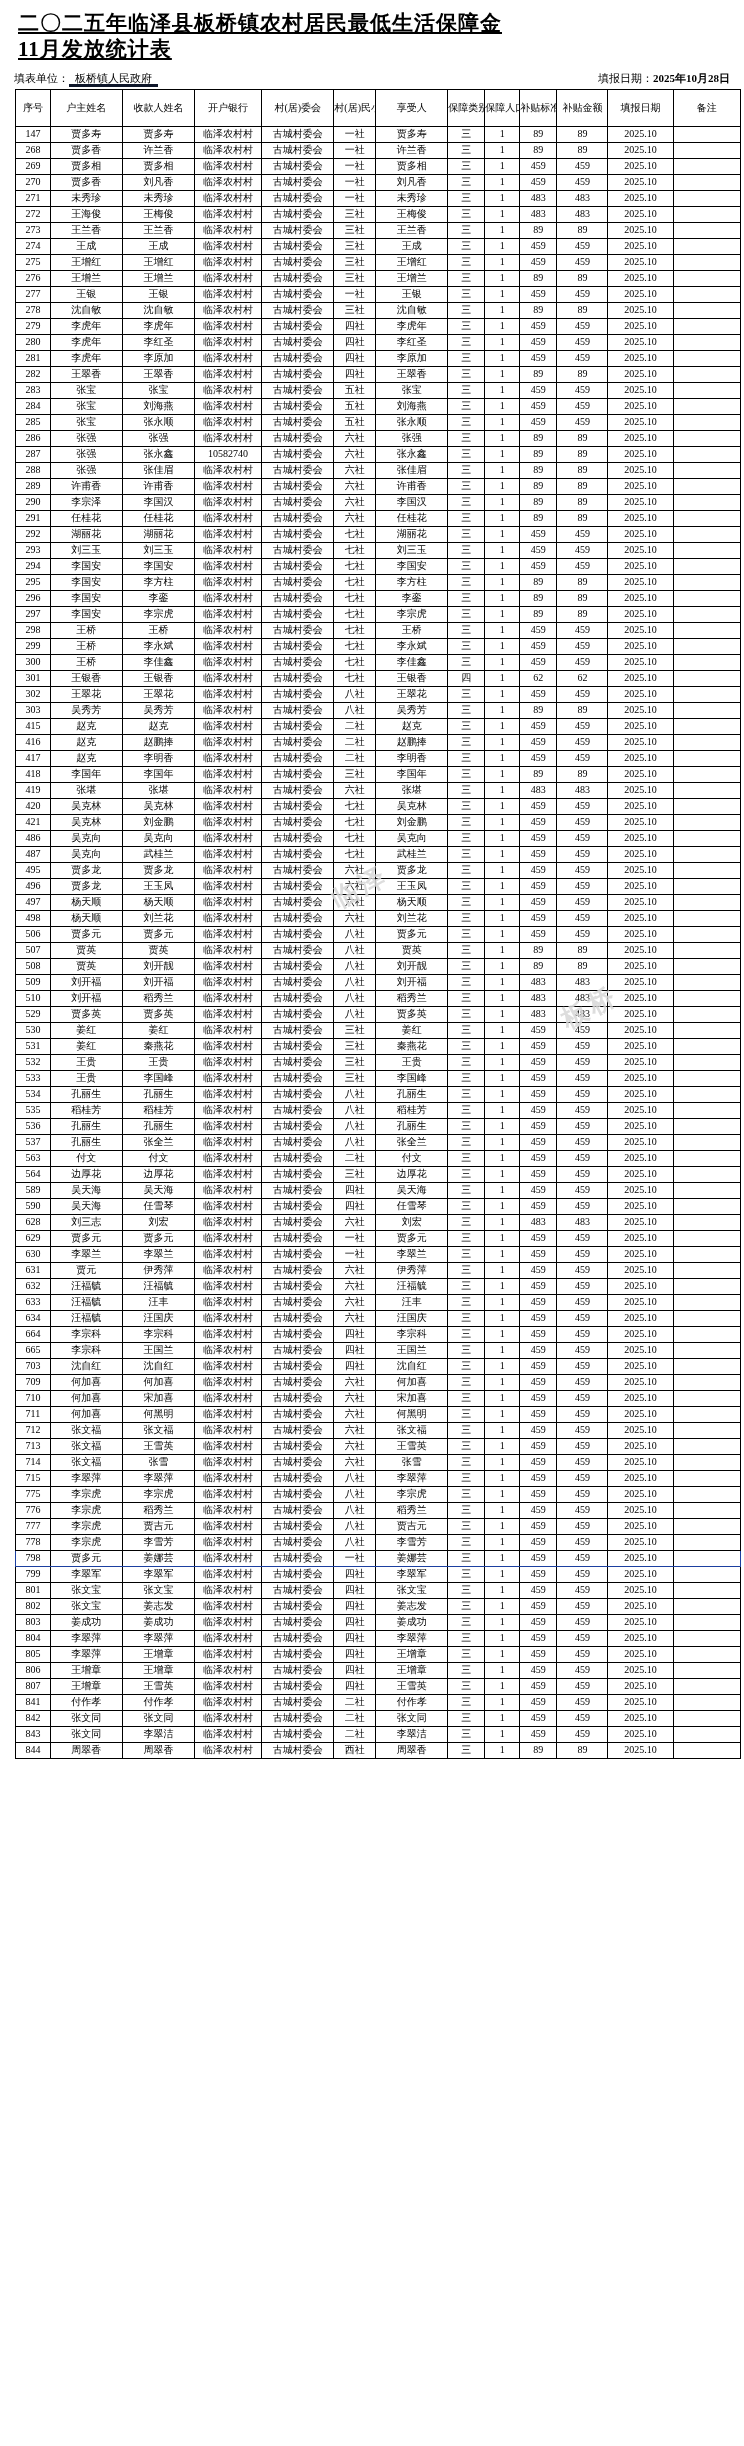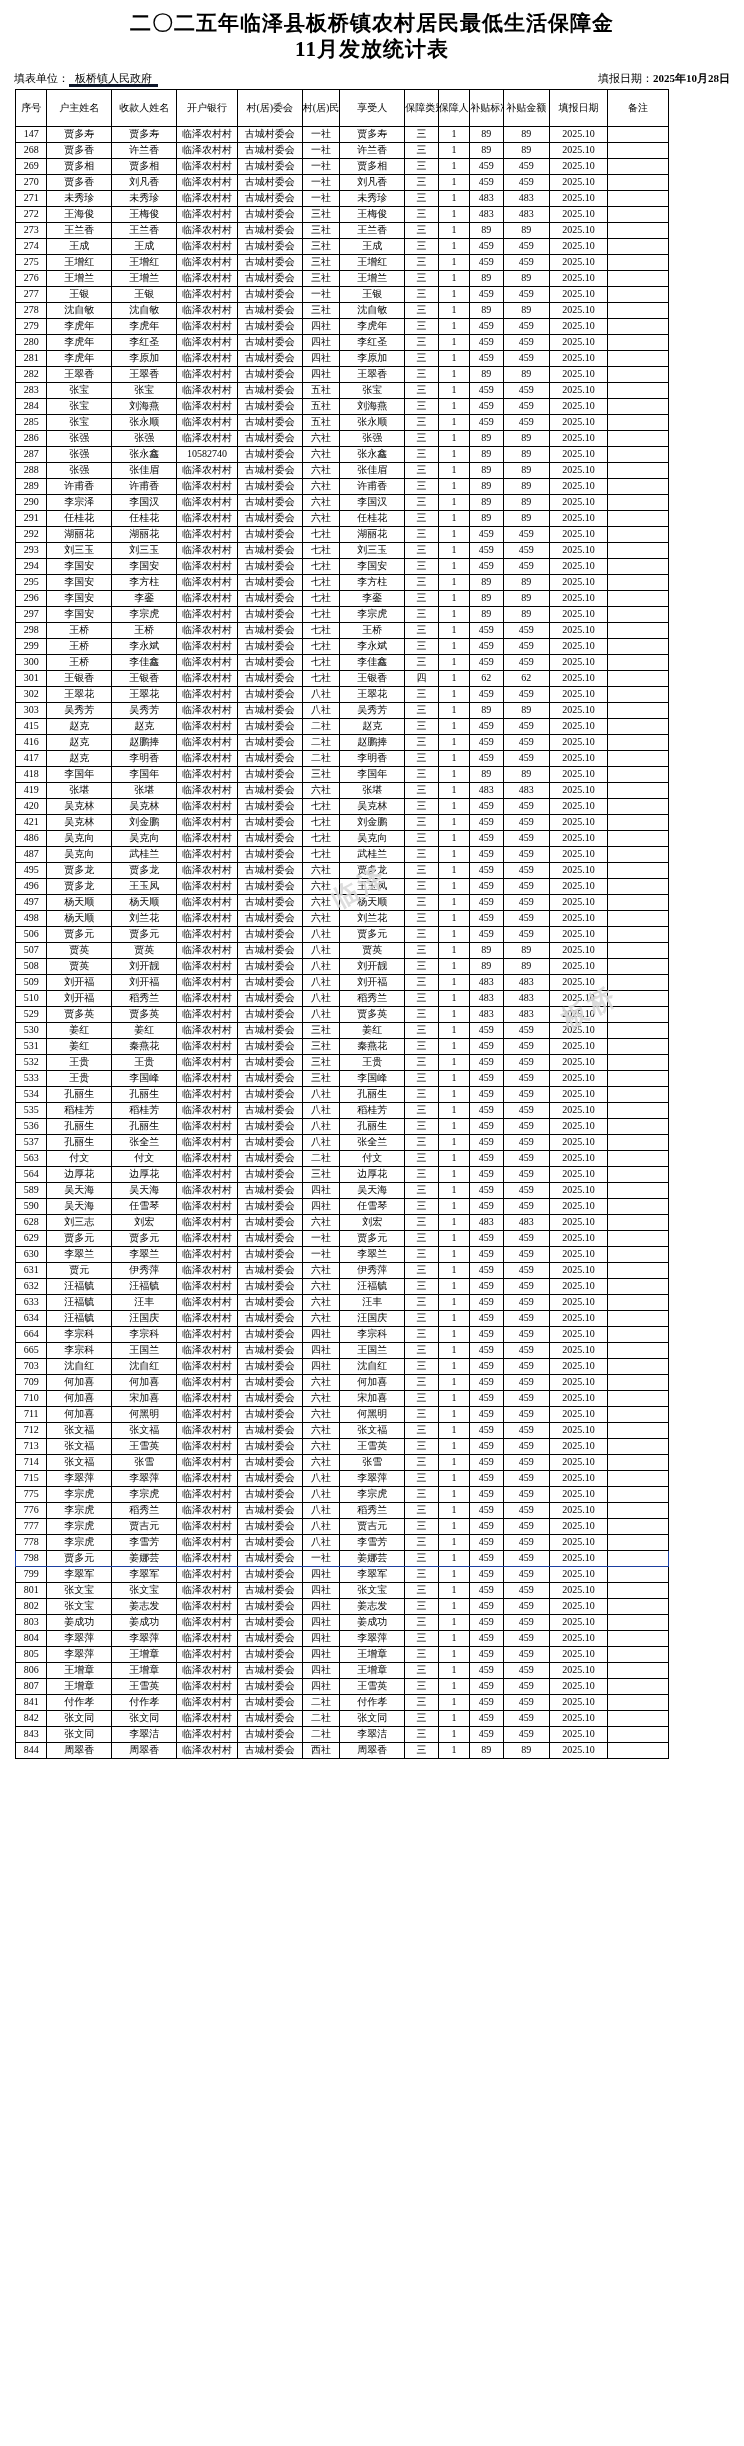--- a/index.html
+++ b/index.html
@@ -4,41 +4,42 @@
 <style>
   html,body{margin:0;padding:0;}
   body{
     width:744px;
     background:#ffffff;
     font-family:"Liberation Serif","DejaVu Serif",serif;
     color:#000;
   }
   .page{width:744px;padding:0;box-sizing:border-box;}
   .title{
-    text-align:center;
+    text-align:left;
     font-size:21px;
     font-weight:bold;
     letter-spacing:1px;
     line-height:1.25;
     margin:10px 18px 2px 18px;
+    text-decoration:underline;
   }
   .title .line2{display:block;}
   .meta{
     display:flex;
     justify-content:space-between;
     align-items:flex-end;
     margin:8px 14px 3px 14px;
     font-size:11px;
   }
   .meta .left span{font-size:11px;margin-top:39px;}
   .meta .left .val{border-bottom:3px solid #0f172a;padding:0 6px;}
   .meta .right .val{font-weight:bold;}
   table{
     border-collapse:collapse;
-    width:654px;
+    width:726px;
     margin:0 15px 10px 15px;
     table-layout:fixed;
     font-size:10px;
   }
   th,td{
     border:1px solid #000;
     text-align:center;
     vertical-align:middle;
     padding:0;
     height:15px;

